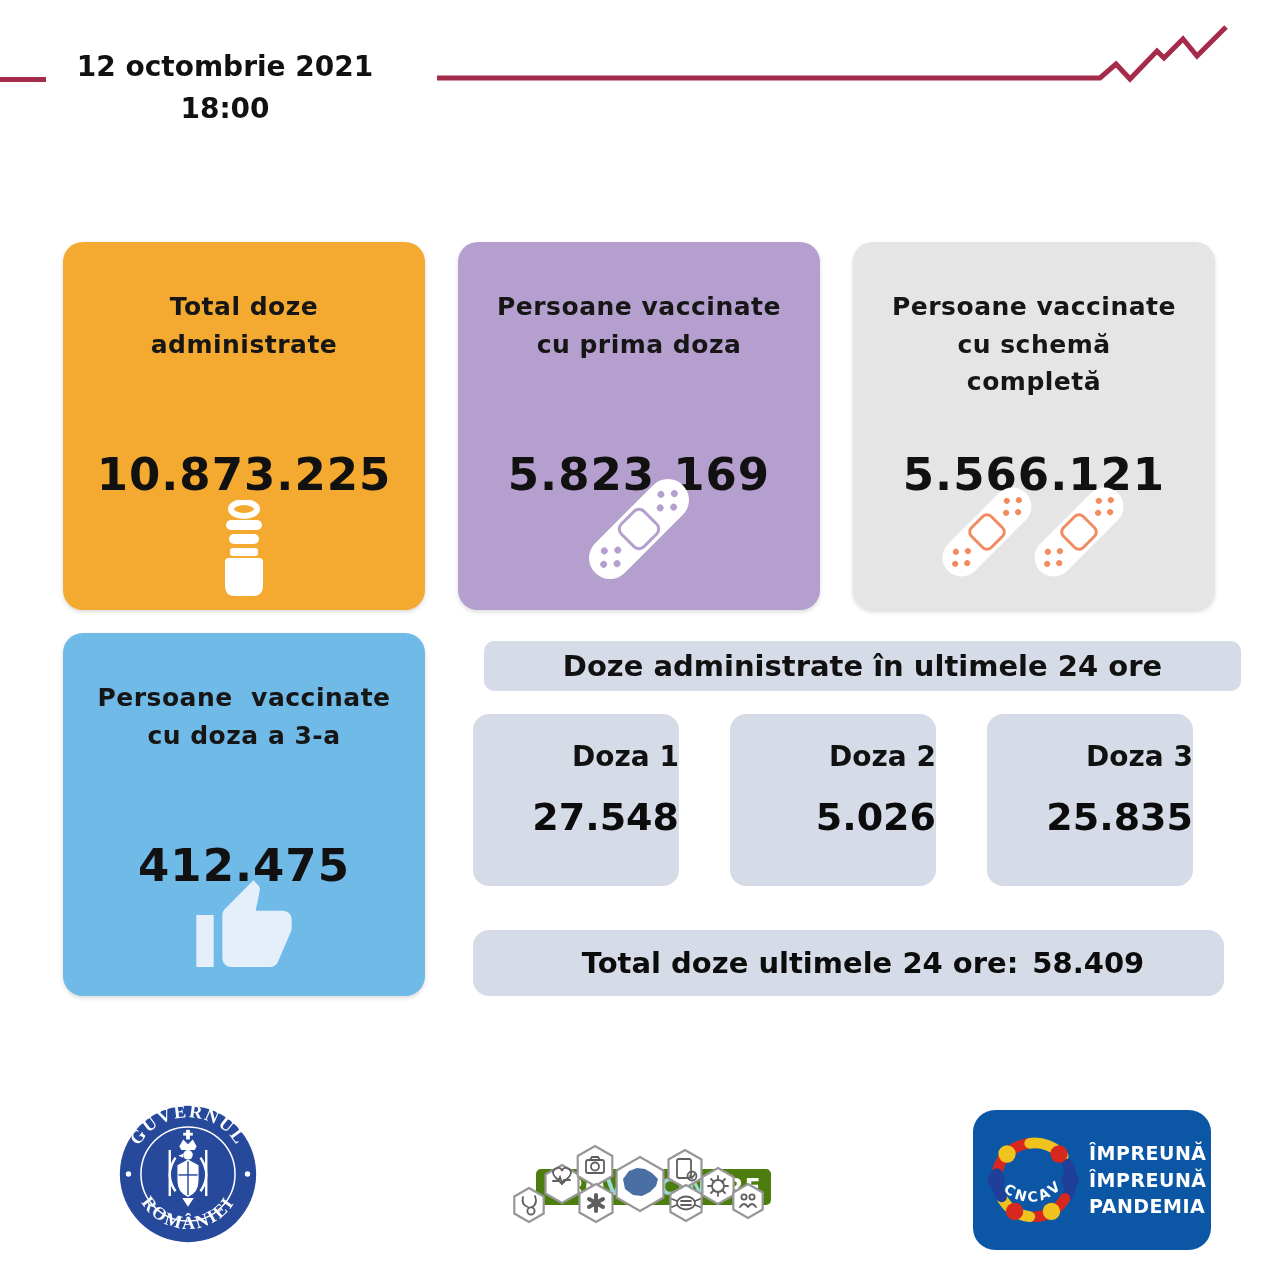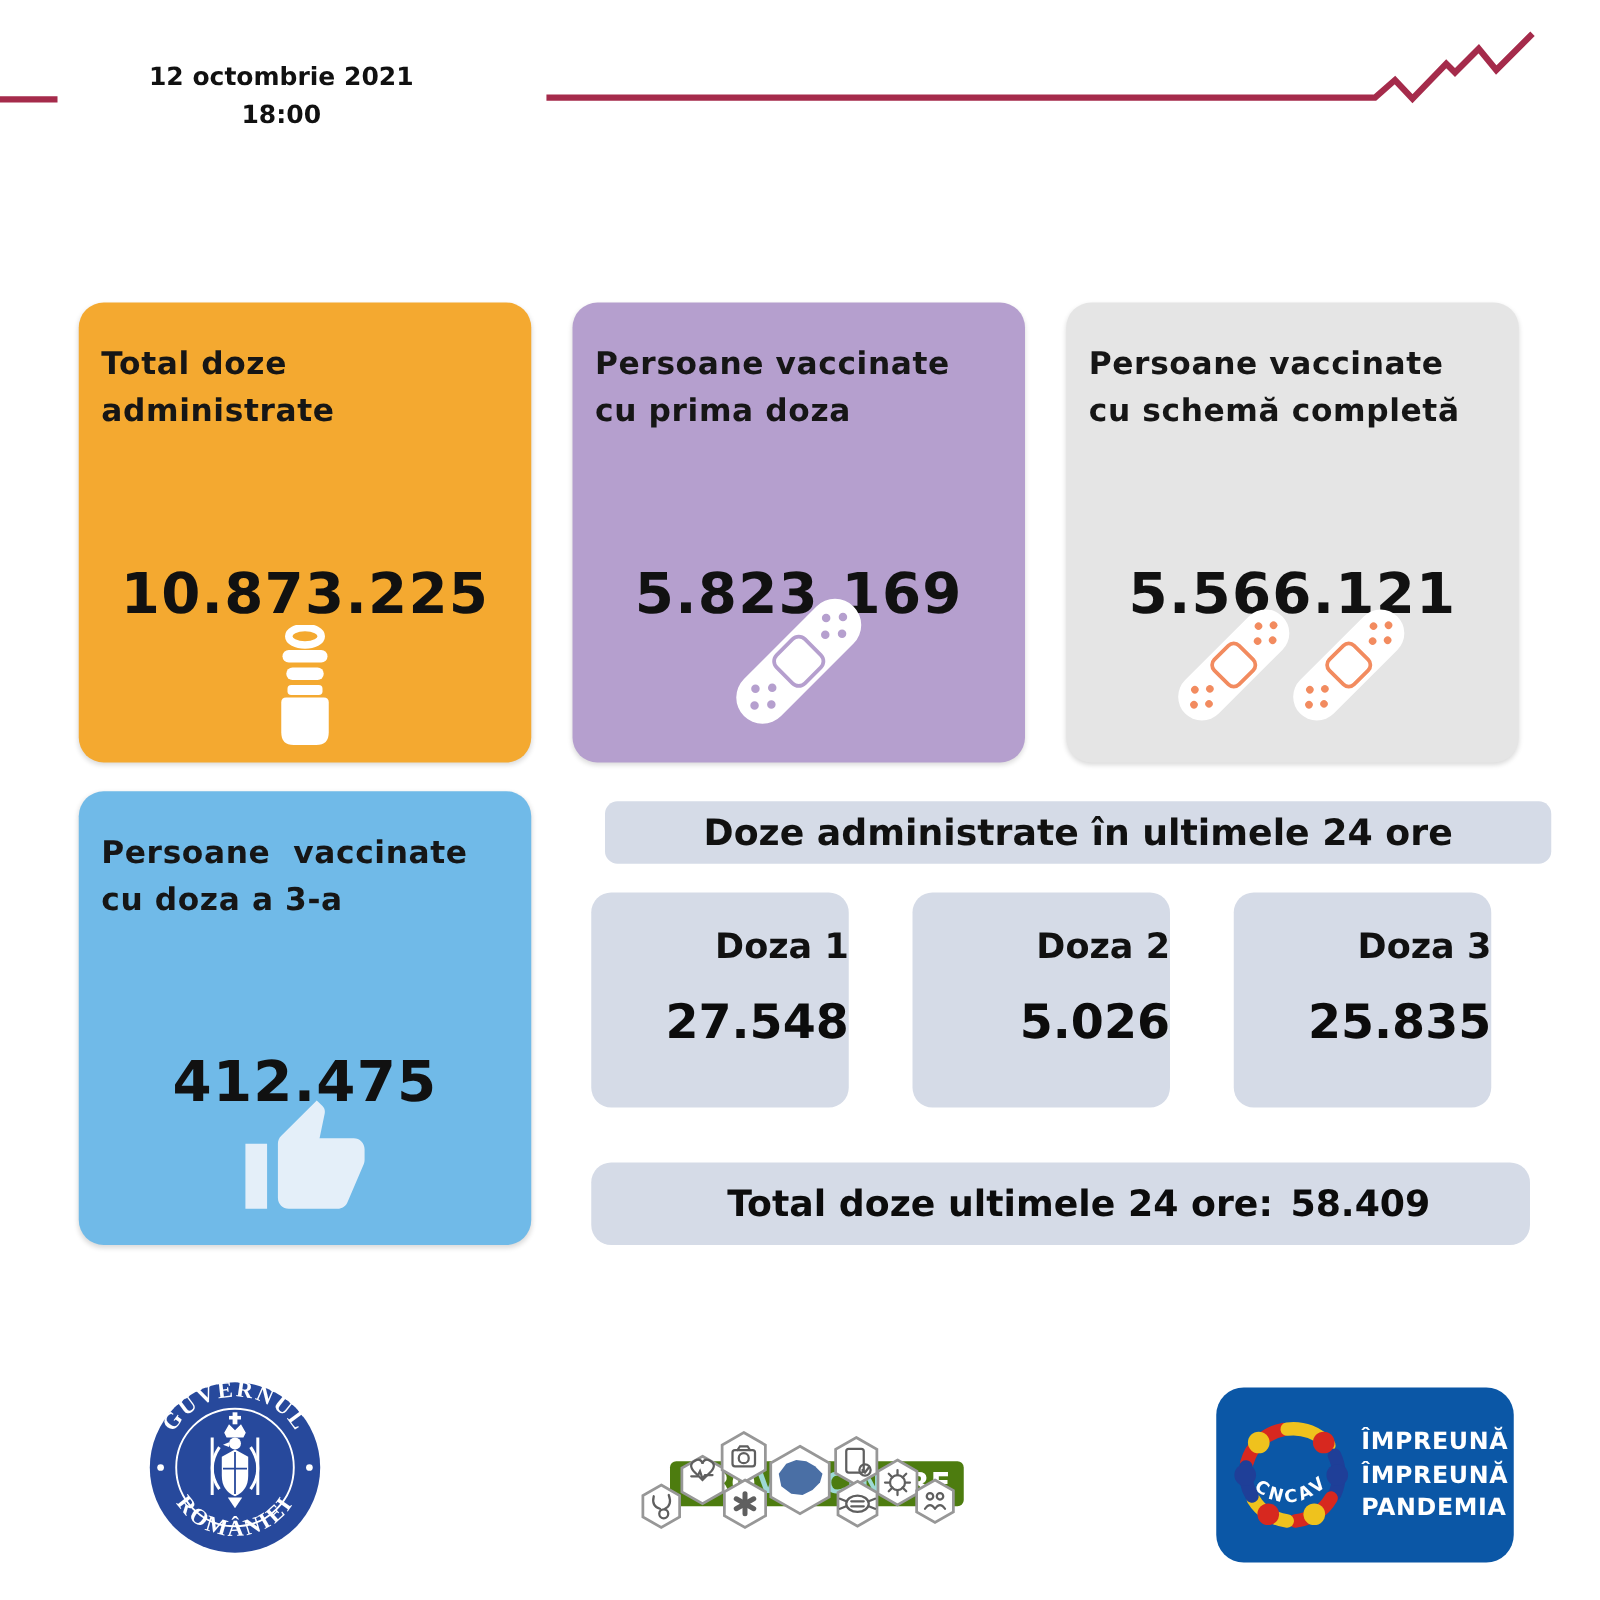--- a/index.html
+++ b/index.html
@@ -3,26 +3,26 @@
 <meta charset="utf-8">
 <style>
   html,body{margin:0;padding:0;background:#fff;}
   .canvas{
     position:relative;width:1280px;height:1280px;background:#ffffff;overflow:hidden;
     font-family:"DejaVu Sans","Liberation Sans",sans-serif;color:#1c1c1c;
   }
   
   .hline-left{position:absolute;left:0;top:77px;width:46px;height:5px;background:#A52B4B;}
   .date-block{position:absolute;left:60px;top:46px;width:330px;text-align:center;
-    font-size:20px;font-weight:bold;line-height:1.5;color:#111;}
+    font-size:28px;font-weight:bold;line-height:1.5;color:#111;}
   .trend-svg{position:absolute;left:437px;top:18px;}
   
   .card{position:absolute;width:362px;height:368px;border-radius:20px;
     box-shadow:0 2px 4px rgba(0,0,0,.15);}
-  .card-title{margin:0;padding:30px 18px 0 18px;font-size:25px;
+  .card-title{margin:16px;padding:30px 18px 0 18px;text-align:center;font-size:25px;
     font-weight:bold;letter-spacing:.5px;line-height:1.5;white-space:pre-wrap;color:#161616;}
   .card-value{position:absolute;top:170px;left:0;width:100%;text-align:center;
     font-size:45px;font-weight:bold;letter-spacing:1px;color:#111;margin-top:36px;}
   .card-icon{position:absolute;bottom:14px;left:0;width:100%;display:flex;justify-content:center;}
   
   .bar-title{position:absolute;left:484px;top:641px;width:757px;height:50px;border-radius:10px;
     background:#D5DBE7;text-align:center;line-height:50px;font-size:29px;font-weight:bold;color:#111;}
   .dose-box{position:absolute;top:714px;width:206px;height:172px;border-radius:16px;background:#D5DBE7;
     text-align:right;}
   .dose-label{margin-top:26px;font-size:28px;font-weight:bold;color:#111;}

